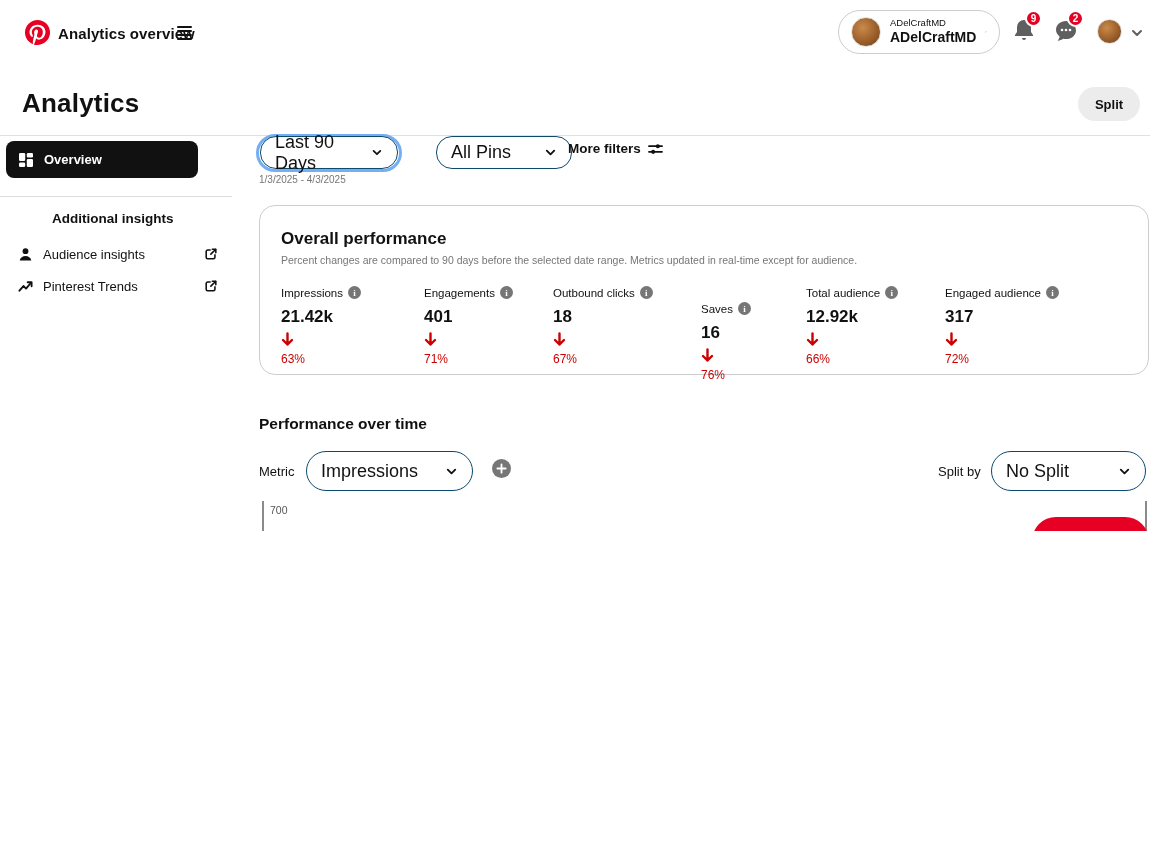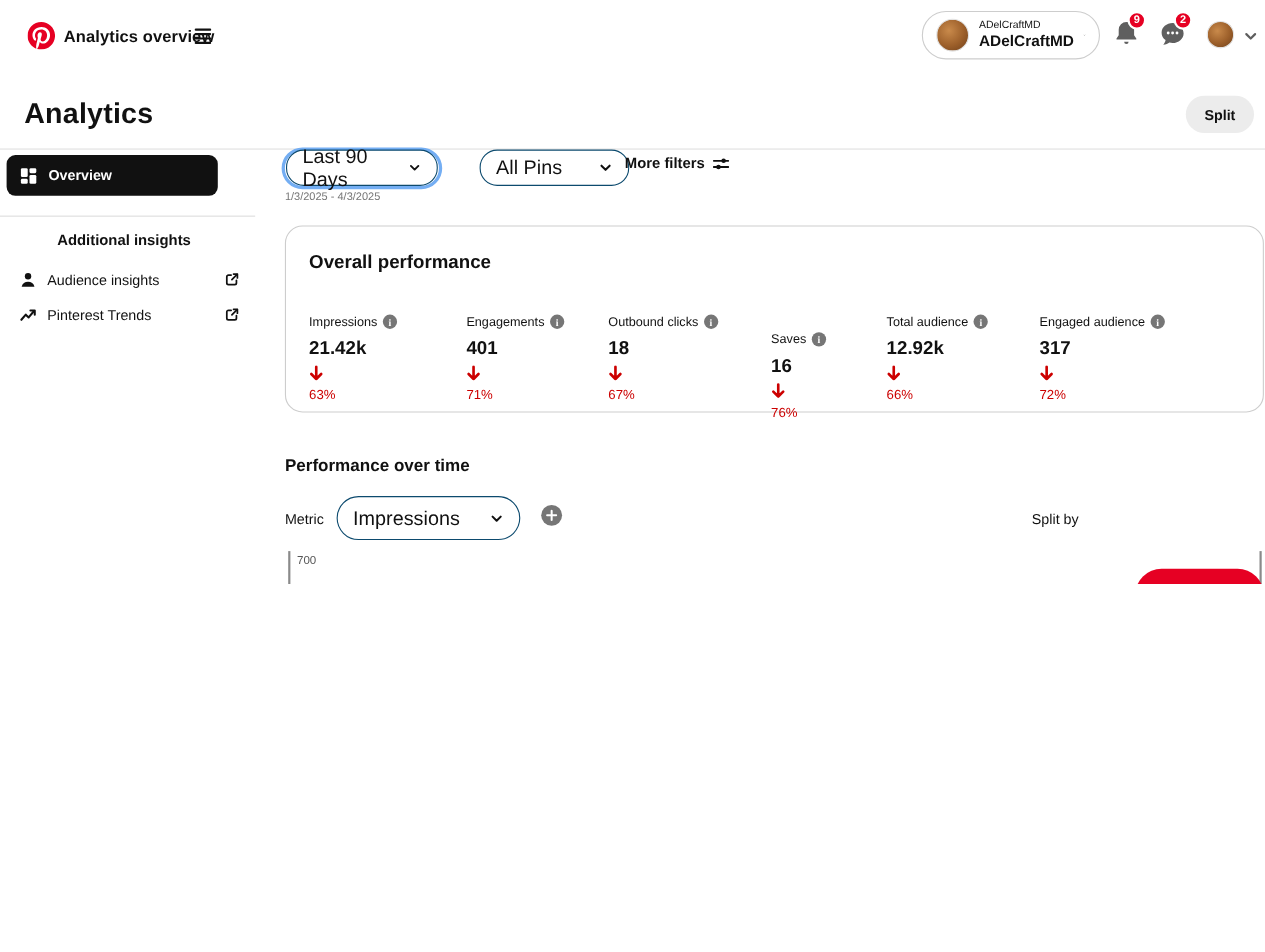--- a/index.html
+++ b/index.html
@@ -210,20 +210,21 @@
     <span>More filters</span>
     <svg width="15" height="14" viewBox="0 0 16 14">
           <path d="M1 4h14M1 10h14" stroke="#111" stroke-width="1.8" stroke-linecap="round"></path>
           <circle cx="10.5" cy="4" r="2.2" fill="#111"></circle>
           <circle cx="5.5" cy="10" r="2.2" fill="#111"></circle>
         </svg>
   </div>
 
   <div class="card">
     <div class="card-title">Overall performance</div>
+    <div class="card-sub">Percent changes are compared to 90 days before the selected date range. Metrics updated in real-time except for audience.</div>
 
     <div class="metric m0">
       <div class="m-label">
             <span>Impressions</span>
             <span class="info-dot">i</span>
           </div>
       <div class="m-row">
             <span class="m-value">21.42k</span>
         <svg width="13" height="15" viewBox="0 0 13 15">
               <path d="M6.5 1.5v11M6.5 12.5L2 8M6.5 12.5L11 8" fill="none" stroke="#cc0000" stroke-width="2.4" stroke-linecap="round" stroke-linejoin="round"></path>
@@ -307,20 +308,26 @@
           <path d="M3 5l4 4 4-4" fill="none" stroke="#111" stroke-width="2" stroke-linecap="round" stroke-linejoin="round"></path>
         </svg>
   </div>
   <div class="plus-btn">
     <svg width="11" height="11" viewBox="0 0 12 12">
           <path d="M6 1.5v9M1.5 6h9" stroke="#fff" stroke-width="2" stroke-linecap="round"></path>
         </svg>
   </div>
 
   <div class="split-label">Split by</div>
+  <div class="select sel-split">
+    <span class="val">No Split</span>
+    <svg width="13" height="13" viewBox="0 0 14 14">
+          <path d="M3 5l4 4 4-4" fill="none" stroke="#111" stroke-width="2" stroke-linecap="round" stroke-linejoin="round"></path>
+        </svg>
+  </div>
 
   <div class="axis-left"></div>
   <div class="axis-right"></div>
   <div class="y-tick">700</div>
 
   <button class="feedback-btn">Send feedback</button>
 
 </div>
 </div>
 

